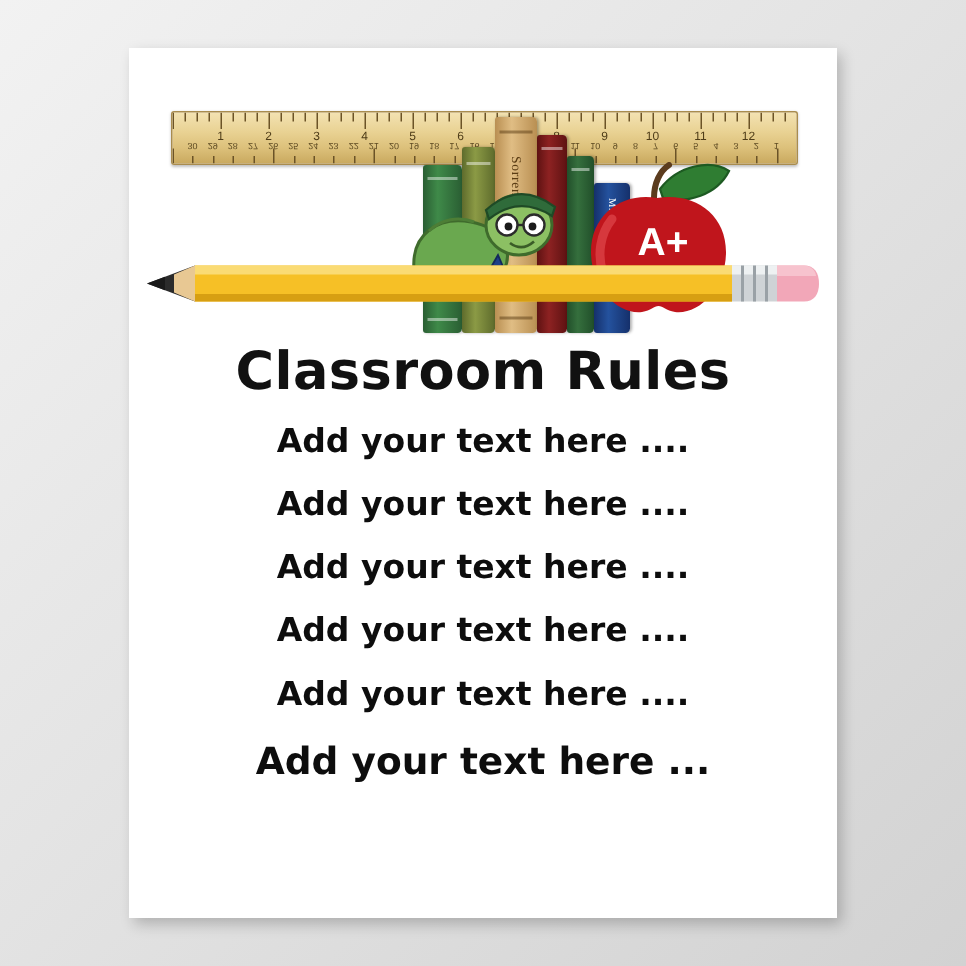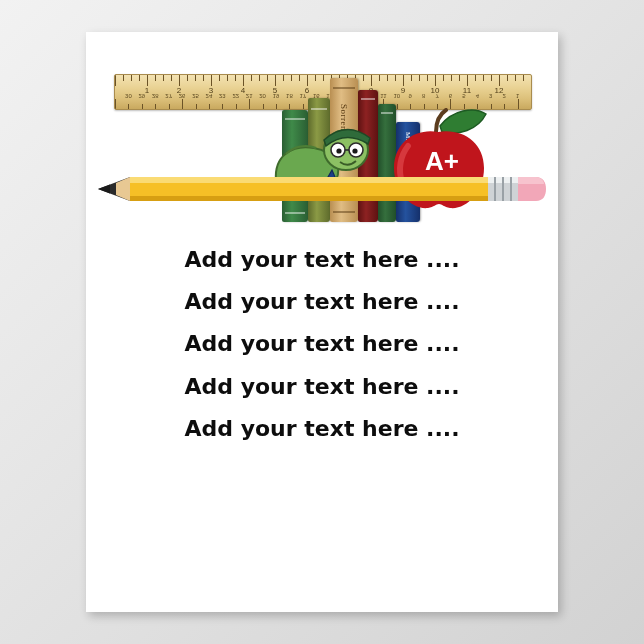--- a/index.html
+++ b/index.html
@@ -163,21 +163,21 @@
     text-align: center;
     font-family: "DejaVu Sans", sans-serif;
     font-weight: bold;
     font-size: 35px;
     color: #111111;
     letter-spacing: 0.3px;
     margin: 8px 0 0 0;
     line-height: 1.05;
   }
   .rules {
-    margin: 26px 0 0 0;
+    margin: 16px 0 0 0;
     padding: 0;
     list-style: none;
   }
   .rules li {
     text-align: center;
     font-family: "DejaVu Sans", sans-serif;
     font-weight: bold;
     color: #0d0d0d;
     font-size: 22px;
     margin: 0 0 18px 0;
@@ -390,23 +390,25 @@
         <rect x="406" y="5" width="2" height="24" fill="#9aa1a6"></rect>
         <rect x="414" y="5" width="2" height="24" fill="#9aa1a6"></rect>
 
         <path d="M422 5 L440 5 C447 5 450 10 450 17 C450 24 447 29 440 29 L422 29 Z" fill="#f2a7b8"></path>
         <path d="M422 5 L440 5 C445 5 448 9 448 12 L422 12 Z" fill="#f7c3ce"></path>
       </svg>
 
     </div>
 
     <div id="text-block">
+      <div class="title-line2">Classroom Rules</div>
       <ul class="rules">
         <li>Add your text here ....</li>
         <li>Add your text here ....</li>
         <li>Add your text here ....</li>
         <li>Add your text here ....</li>
         <li>Add your text here ....</li>
+        <li class="last">Add your text here ...</li>
       </ul>
     </div>
 
   </div>
 </div>
 
 </body></html>

